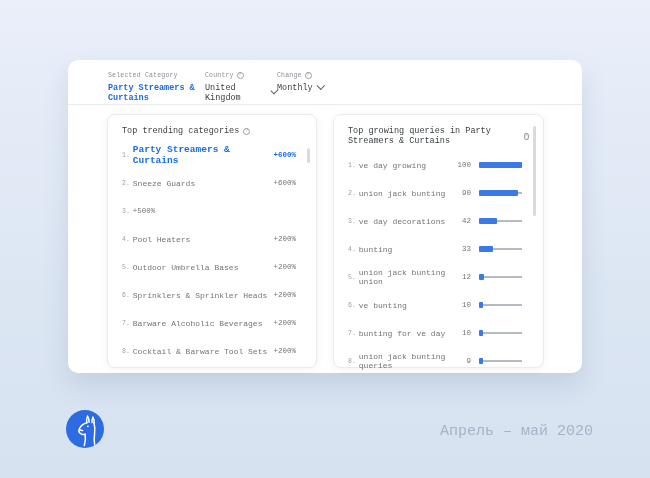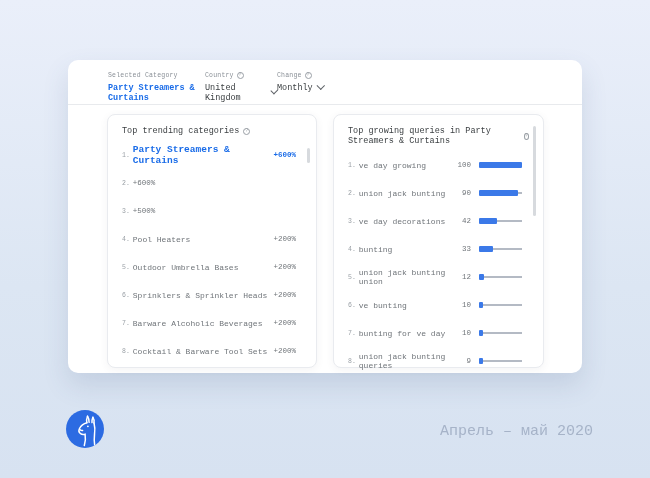--- a/index.html
+++ b/index.html
@@ -93,20 +93,21 @@
         <span class="help"></span>
       </div>
       <div class="rows" id="trending-rows">
           <div class="t-row selected">
             <span class="rank">1.</span>
             <span class="t-label">Party Streamers &amp; Curtains</span>
             <span class="t-change">+600%</span>
           </div>
           <div class="t-row">
             <span class="rank">2.</span>
+            <span class="t-label">Sneeze Guards</span>
             <span class="t-change">+600%</span>
           </div>
           <div class="t-row">
             <span class="rank">3.</span>
             <span class="t-change">+500%</span>
           </div>
           <div class="t-row">
             <span class="rank">4.</span>
             <span class="t-label">Pool Heaters</span>
             <span class="t-change">+200%</span>

